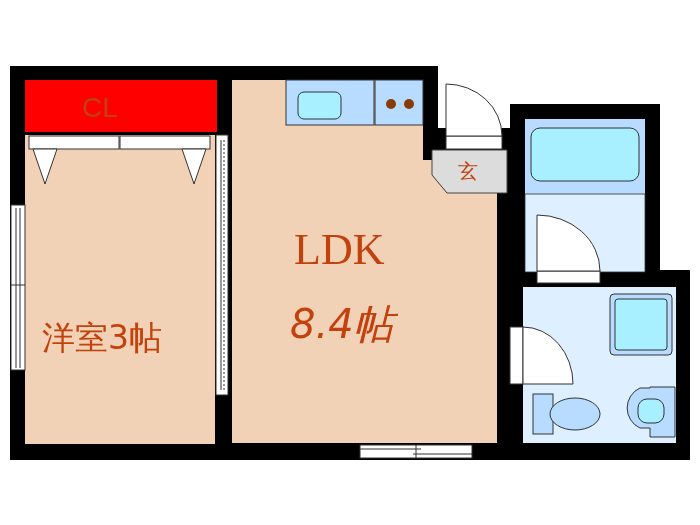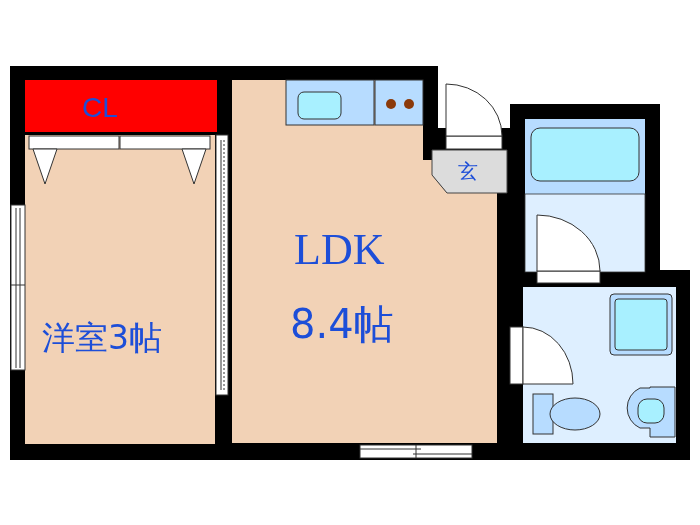--- a/index.html
+++ b/index.html
@@ -1,18 +1,18 @@
 <!DOCTYPE html>
 <html><head>
 <meta charset="utf-8">
 <style>
   html, body { margin:0; padding:0; background:#ffffff; }
   body { width:700px; height:525px; position:relative; overflow:hidden; font-family:"DejaVu Sans", sans-serif; }
   .plan { position:absolute; left:0; top:0; width:700px; height:525px; }
-  .lbl { position:absolute; color:#1d4ed8; white-space:nowrap; }
+  .lbl { position:absolute; color:#c2410c; white-space:nowrap; }
 </style>
 </head>
 <body>
 
 <div class="plan">
 <svg width="700" height="525" viewBox="0 0 700 525" xmlns="http://www.w3.org/2000/svg">
 
   <g>
     <rect x="10" y="66" width="428" height="394" fill="#000"></rect>
     <rect x="437" y="128" width="74" height="332" fill="#000"></rect>
@@ -98,15 +98,15 @@
     <path d="M523,327 A50,57 0 0 1 573,384 H523 Z" fill="#fff" stroke="#333" stroke-width="1"></path>
   </g>
 </svg>
 </div>
 
 <div class="lbl" style="left:82px; top:92px; font-size:28px; font-family:'Liberation Sans', sans-serif;">CL</div>
 
 <div class="lbl" style="left:42px; top:270px; font-size:33px;margin-top:46px;">洋室3帖</div>
 
 <div class="lbl" style="left:294px; top:224px; font-size:44px; font-family:Liberation Serif, serif;">LDK</div>
-<div class="lbl" style="left:290px; top:297px; font-size:40px;">8.4帖</div>
+<div class="lbl" style="left:290px; top:297px; font-size:40px;font-style:italic;">8.4帖</div>
 
 <div class="lbl" style="left:458px; top:158px; font-size:20px;">玄</div>
 
 </body></html>

